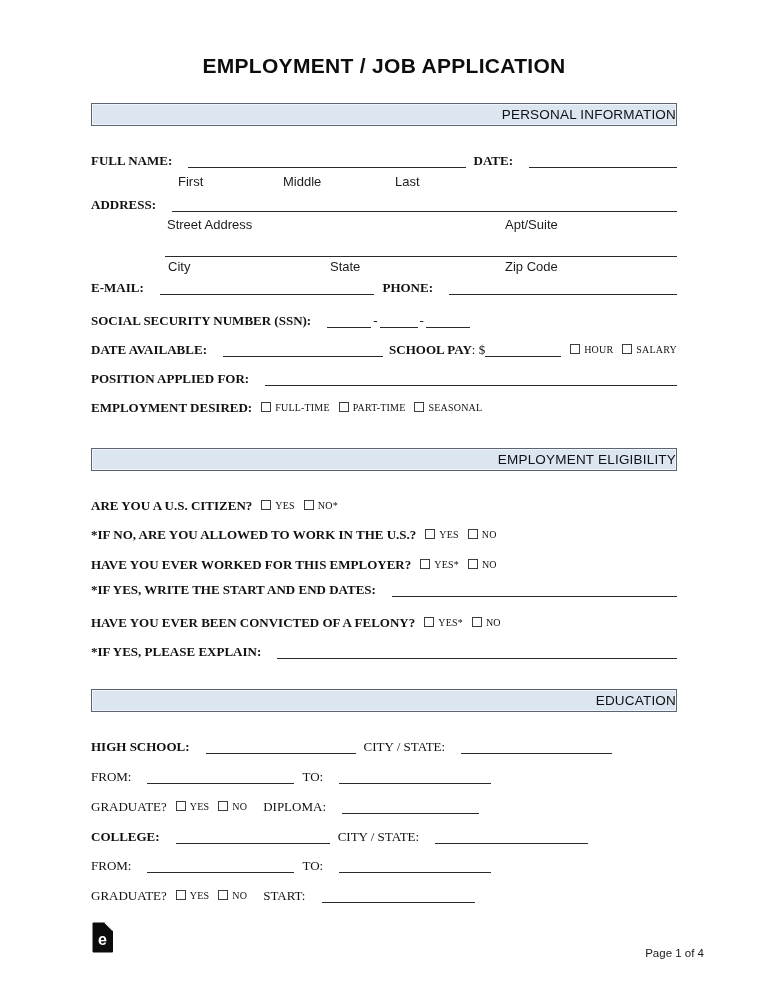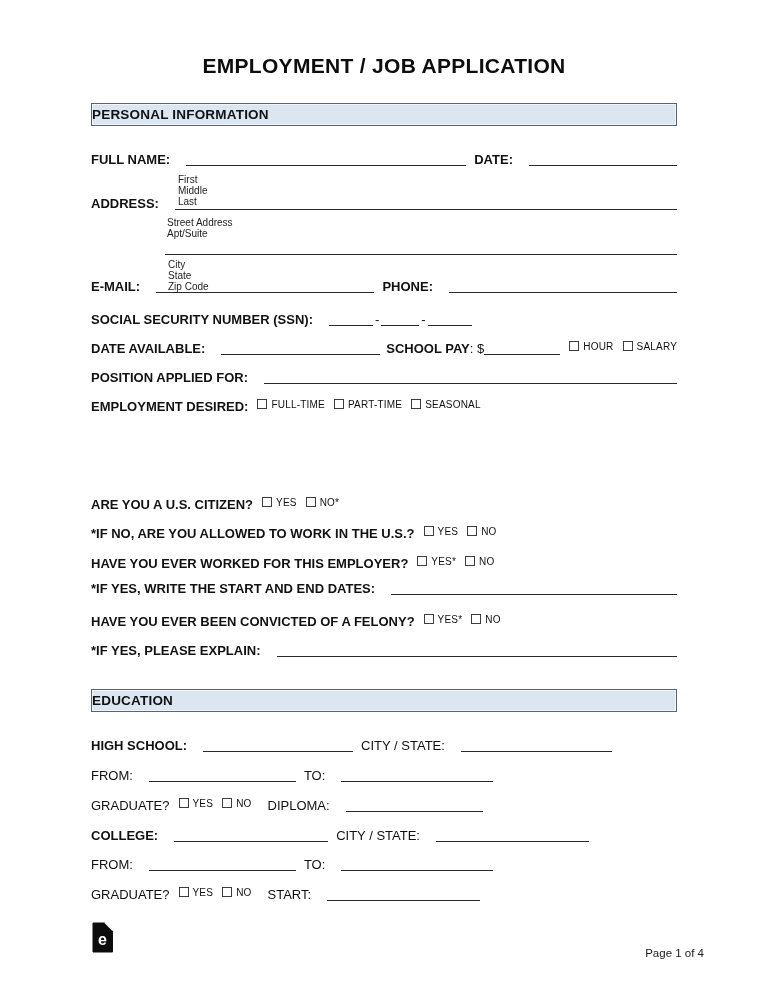--- a/index.html
+++ b/index.html
@@ -12,42 +12,42 @@
     font-family:"Liberation Sans",sans-serif;color:#111;
     position:relative;overflow:hidden;
   }
   .page{position:relative;width:768px;height:994px;}
   .abs{position:absolute;left:91px;right:91px;}
   .title{
     top:54px;text-align:center;font-size:21px;font-weight:bold;
     letter-spacing:.3px;color:#0d0d0d;
   }
   .bar{
-    height:21px;line-height:21px;text-align:left;
-    font-size:13.5px;font-weight:bold;letter-spacing:.2px;
+    height:21px;line-height:21px;text-align:right;
+    font-size:13.5px;font-weight:normal;letter-spacing:.2px;
     background:var(--section-bg);
     border:1.5px solid var(--section-border);
     box-shadow:inset 0 0 0 1px rgba(255,255,255,.6);
   }
   .row{
-    display:flex;align-items:flex-start;height:17px;
-    font-size:13px;font-weight:bold;white-space:nowrap;
+    display:flex;align-items:center;height:17px;
+    font-size:13px;font-weight:bold;white-space:nowrap;font-family:Liberation Serif, serif;
   }
   .row .reg{font-weight:normal;}
   .line{
     display:inline-block;border-bottom:1.3px solid #2a2a2a;height:13px;
   }
   .grow{flex:1 1 auto;}
   .cb{
     display:inline-block;width:8px;height:8px;
     border:1.5px solid #3d3d3d;background:#fff;margin:0 4px 2px 9px;
     flex:0 0 auto;
   }
   .opt{font-size:10px;font-weight:normal;padding-bottom:1px;letter-spacing:.2px;}
-  .subrow{display:flex;font-size:10px;color:#1c1c1c;white-space:nowrap;flex-direction:column;}
+  .subrow{display:flex;font-size:13px;color:#1c1c1c;white-space:nowrap;}
   .sep{font-weight:normal;padding:0 2px;}
   .footer-text{font-size:11.5px;color:#1a1a1a;font-weight:normal;}
   .ml6{margin-left:16px}.ml8{margin-left:8px}.mr6{margin-right:6px}
 </style>
 </head>
 <body>
 
 <div class="page">
 
   <div class="abs title">EMPLOYMENT / JOB APPLICATION</div>
@@ -120,20 +120,21 @@
     <span class="opt">PART-TIME</span>
     <span class="cb"></span>
     <span class="opt">SEASONAL</span>
   </div>
 
   <div class="abs row" style="top:370px">
     <span>POSITION APPLIED FOR:</span>
     <span class="line grow ml6"></span>
   </div>
 
+  <div class="abs bar" style="top:448px">EMPLOYMENT ELIGIBILITY</div>
 
   <div class="abs row" style="top:497px">
     <span>ARE YOU A U.S. CITIZEN?</span>
     <span class="cb"></span>
     <span class="opt">YES</span>
     <span class="cb"></span>
     <span class="opt">NO*</span>
   </div>
 
   <div class="abs row" style="top:526px">

